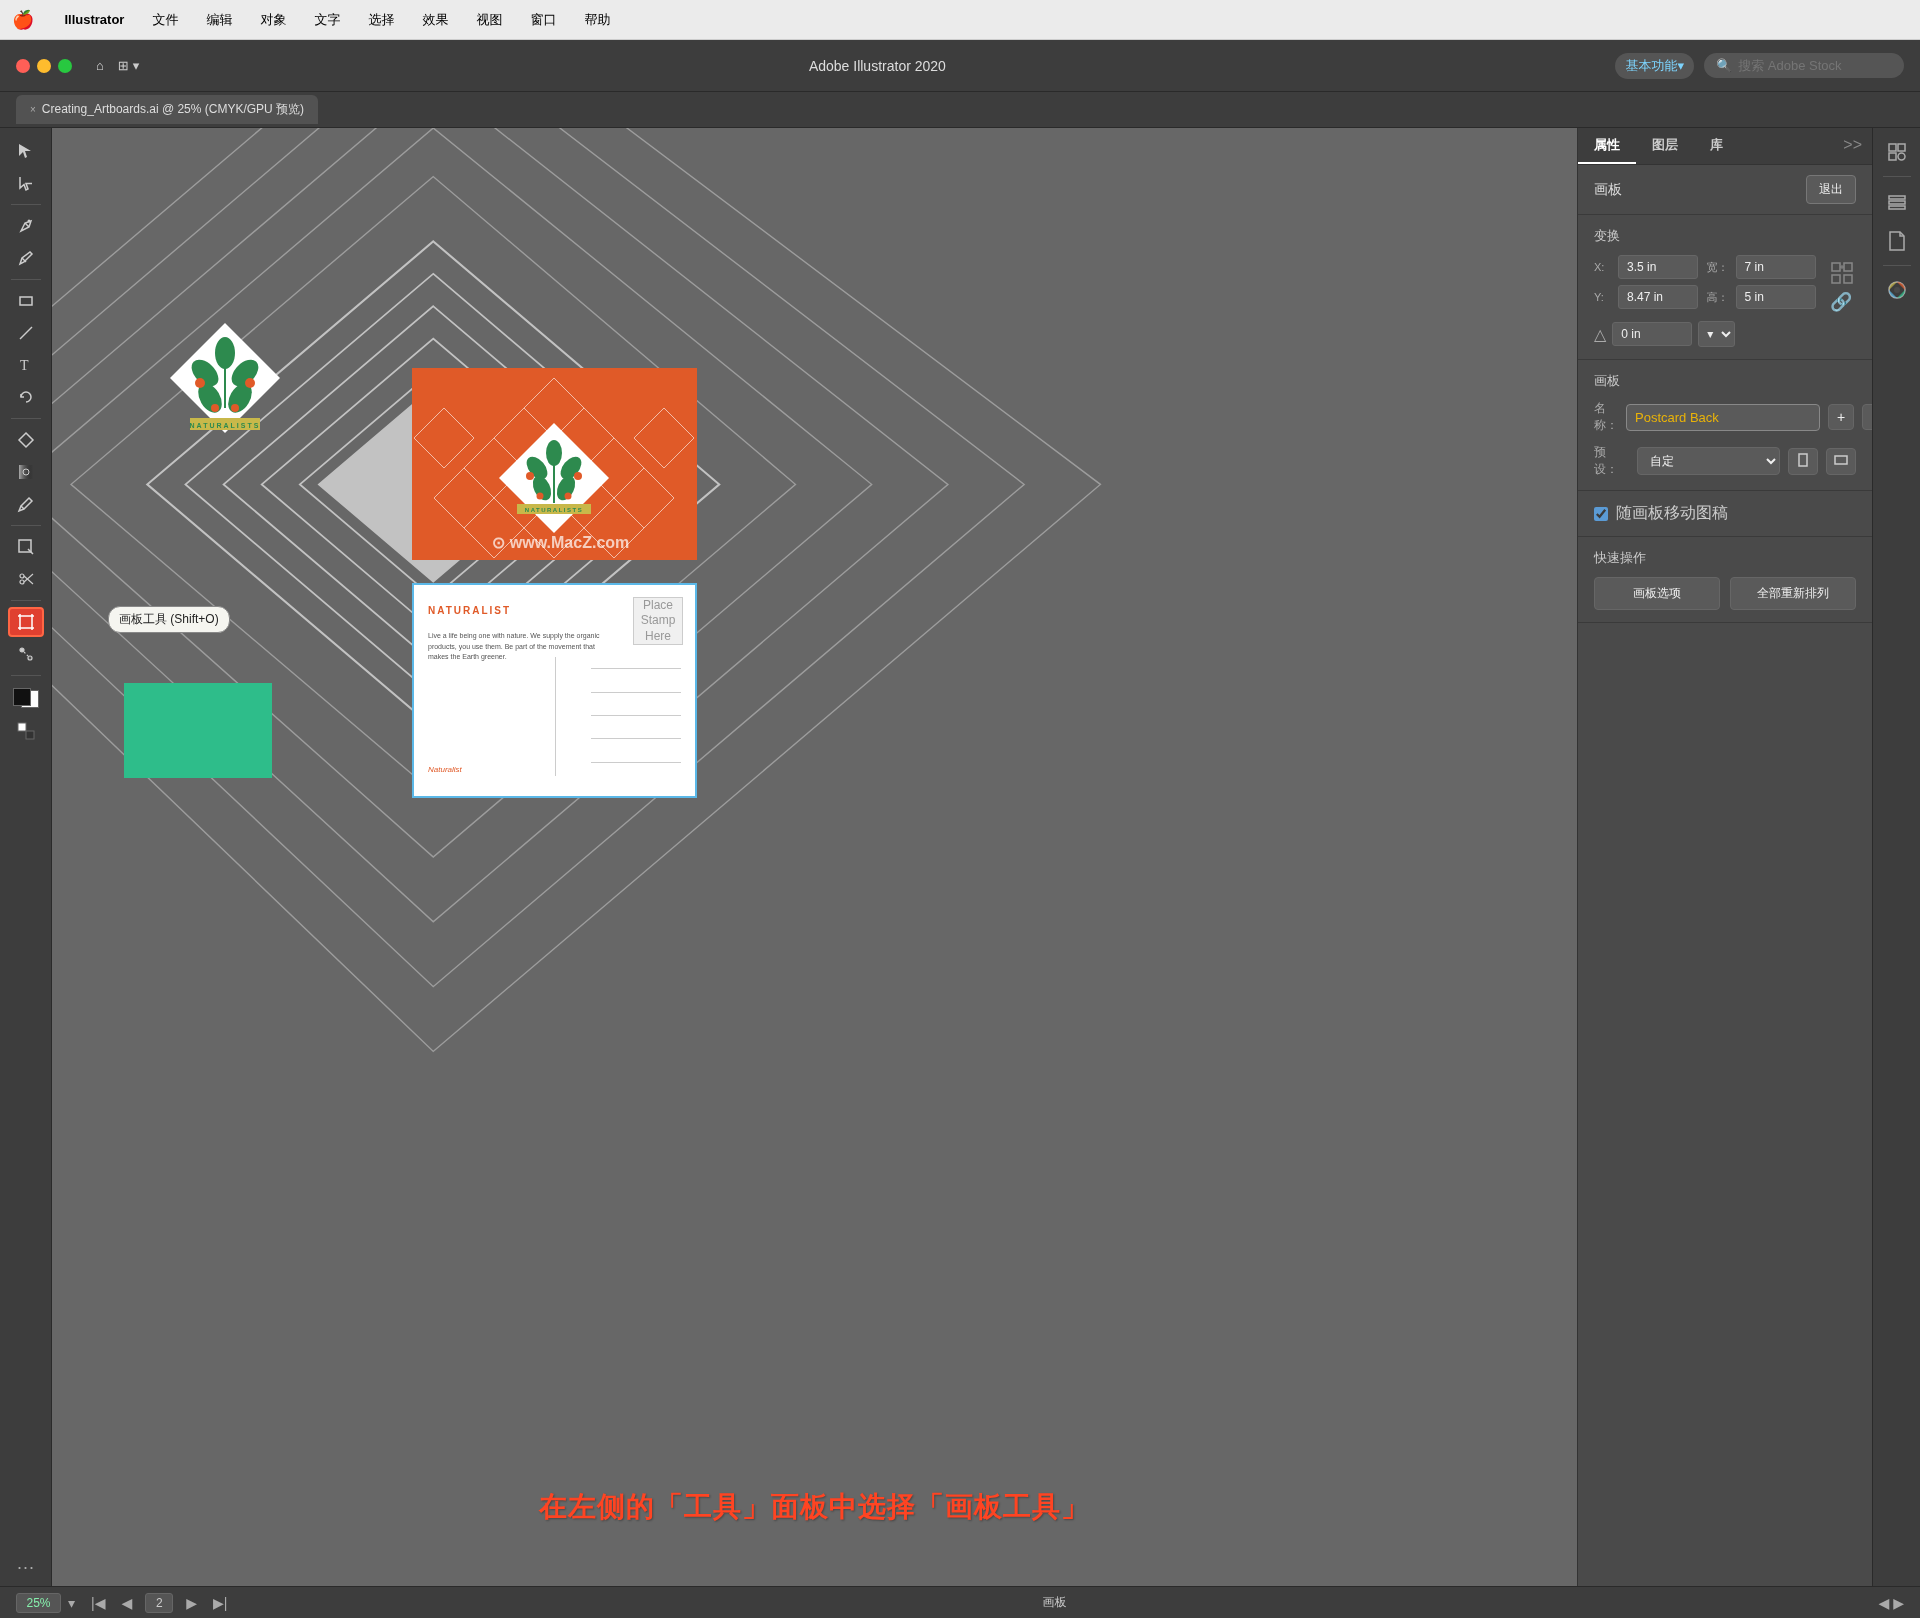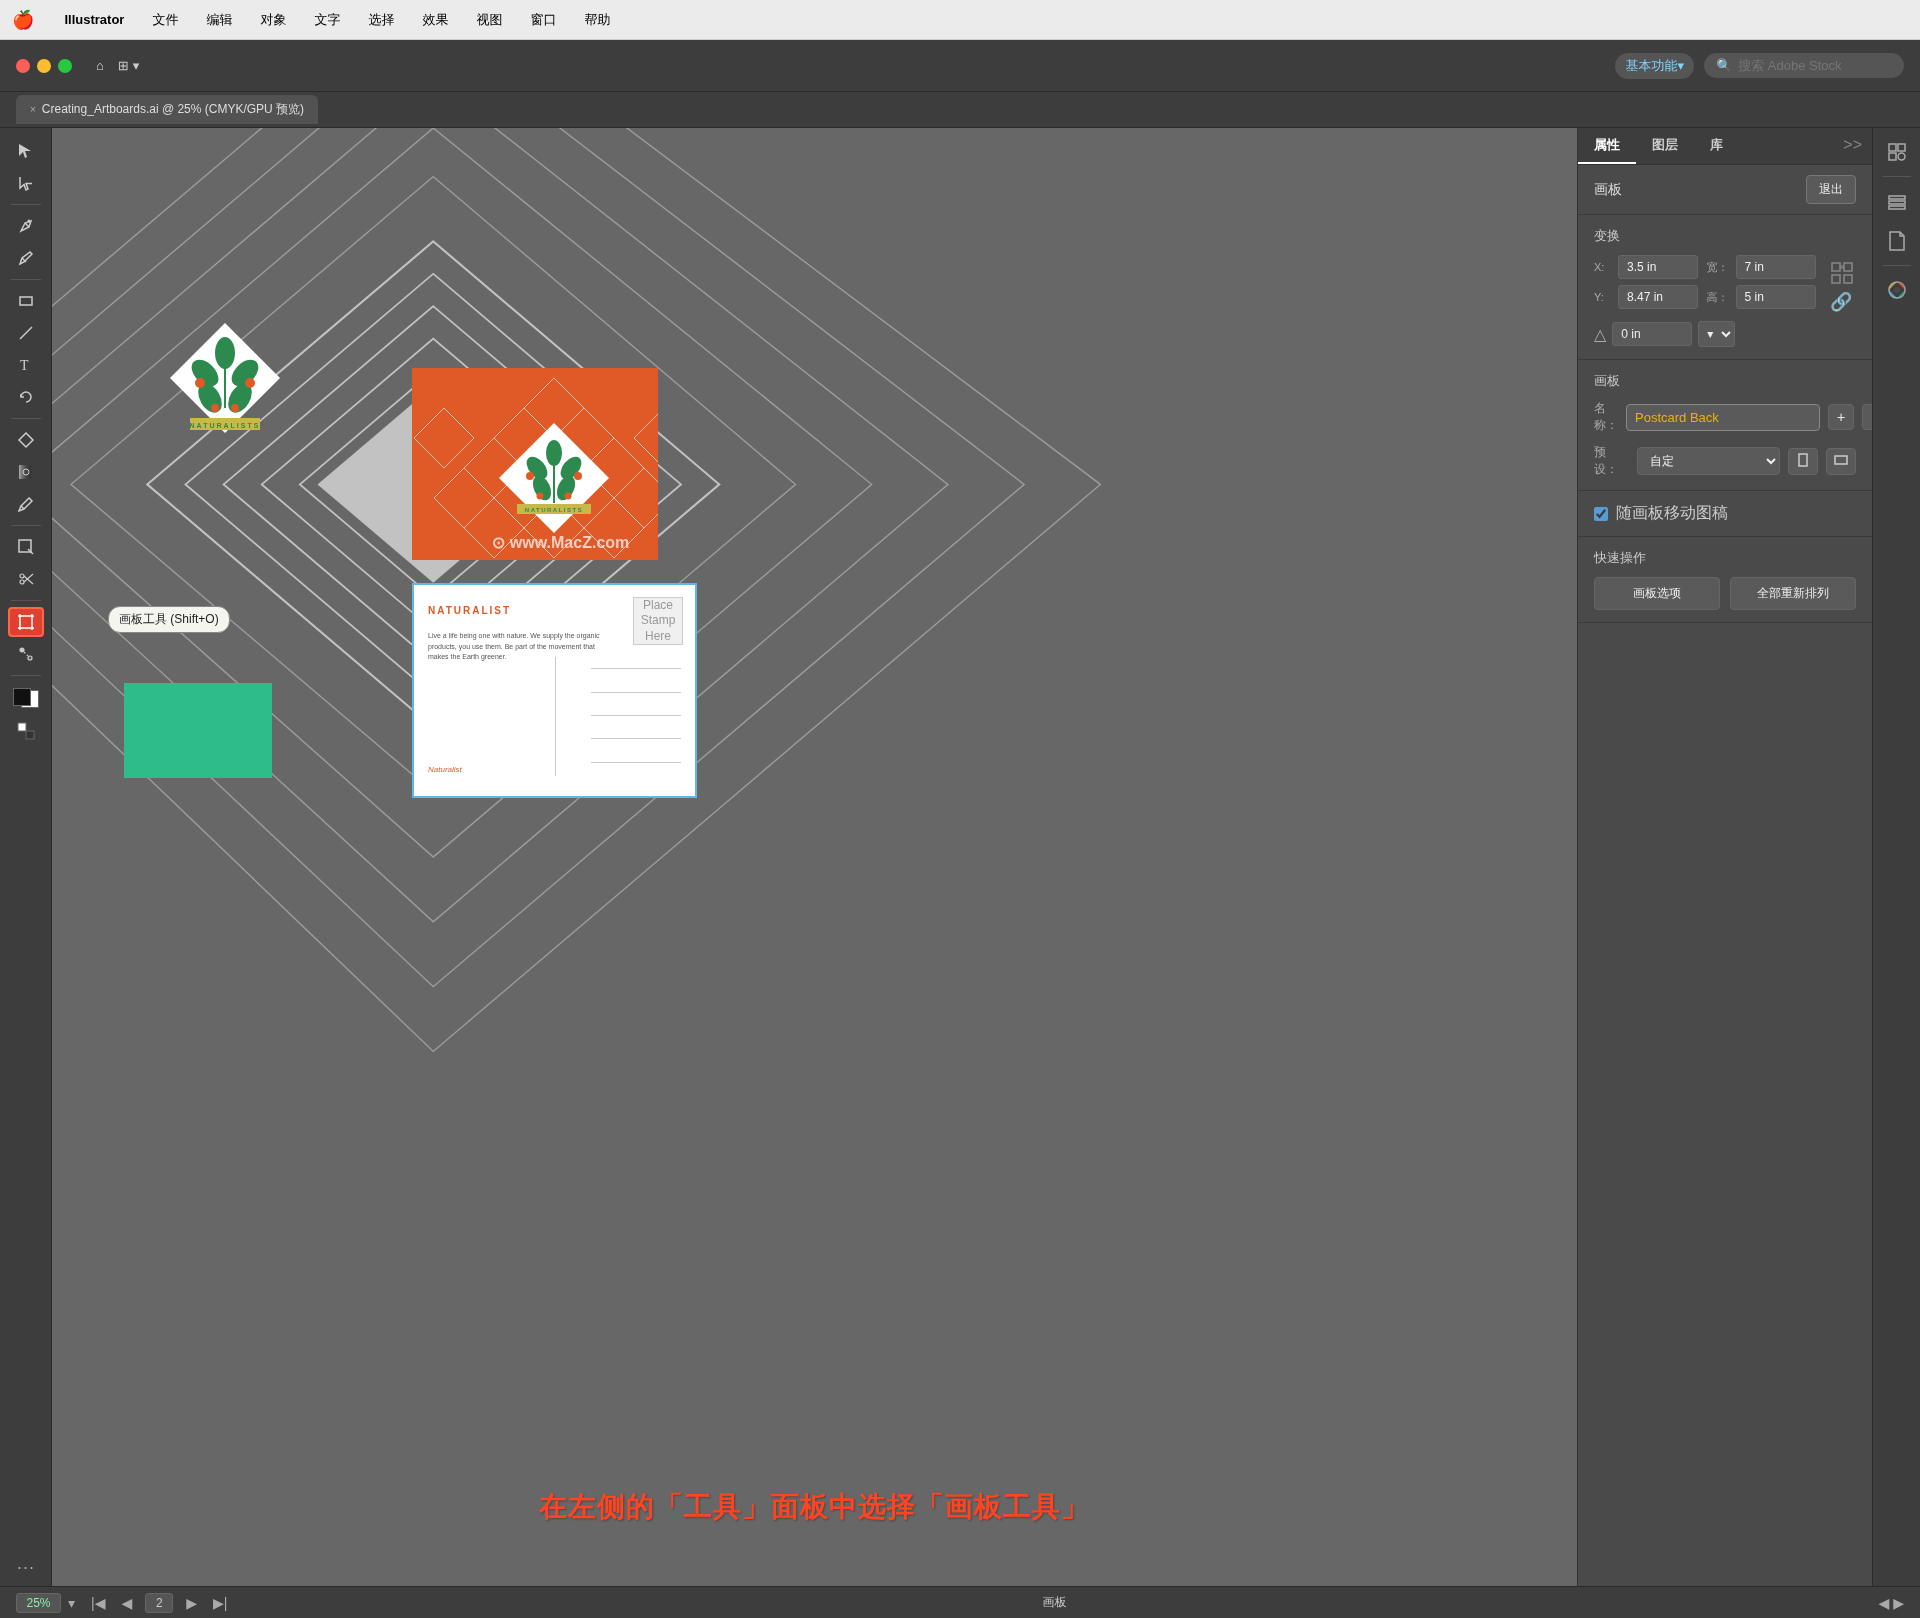--- a/index.html
+++ b/index.html
@@ -159,21 +159,21 @@
       color: #ff4422; text-shadow: 1px 1px 2px rgba(0,0,0,0.3);
       letter-spacing: 1px;
     }
 
     
     .canvas-svg { position: absolute; top: 0; left: 0; width: 100%; height: 100%; pointer-events: none; }
 
     
     .pc-front-card {
       position: absolute; top: 240px; left: 360px;
-      width: 246px; height: 192px;
+      width: 285px; height: 192px;
       background: #e05a28; overflow: hidden; padding-left: 28px;
     }
 
     
     .pc-back-card {
       position: absolute; top: 455px; left: 360px;
       width: 285px; height: 215px;
       background: white; overflow: hidden;
       border: 2px solid #5bb8e8;
     }
@@ -228,20 +228,21 @@
     <div class="tl tl-yellow"></div>
     <div class="tl tl-green"></div>
   </div>
   <button class="tb-btn">
     <span>⌂</span>
   </button>
   <div class="workspace-selector">
     <span>⊞</span>
     <span>▾</span>
   </div>
+  <div class="toolbar-title">Adobe Illustrator 2020</div>
   <div class="workspace-right">
     <div class="workspace-label">
       <span>基本功能</span>
       <span>▾</span>
     </div>
     <div class="search-bar">
       <span>🔍</span>
       <input type="text" placeholder="搜索 Adobe Stock" style="">
     </div>
   </div>

